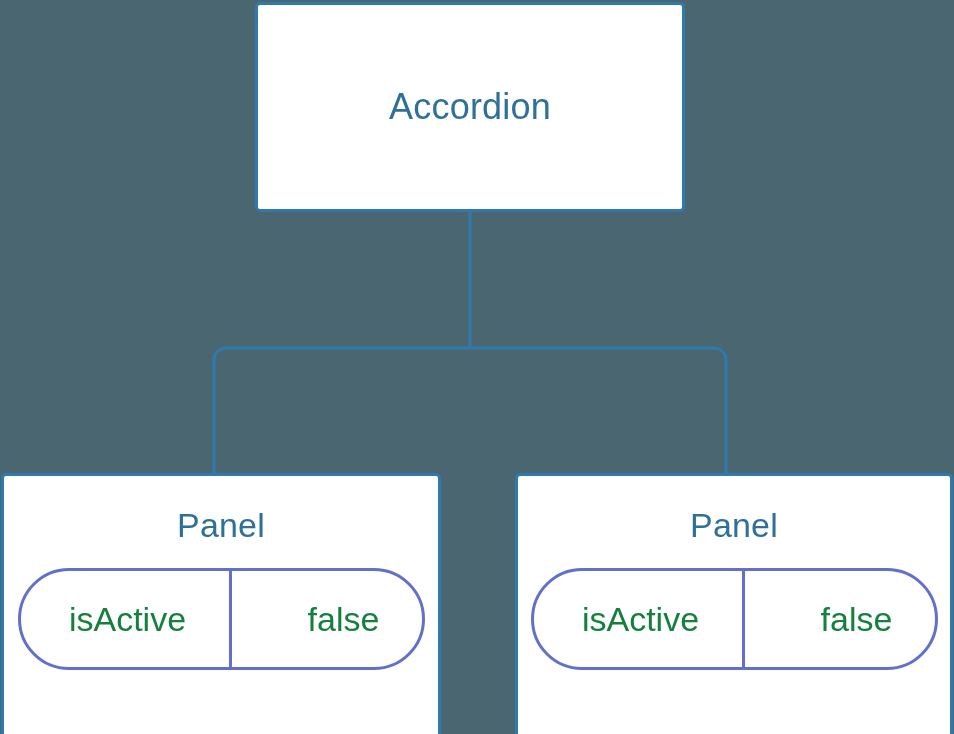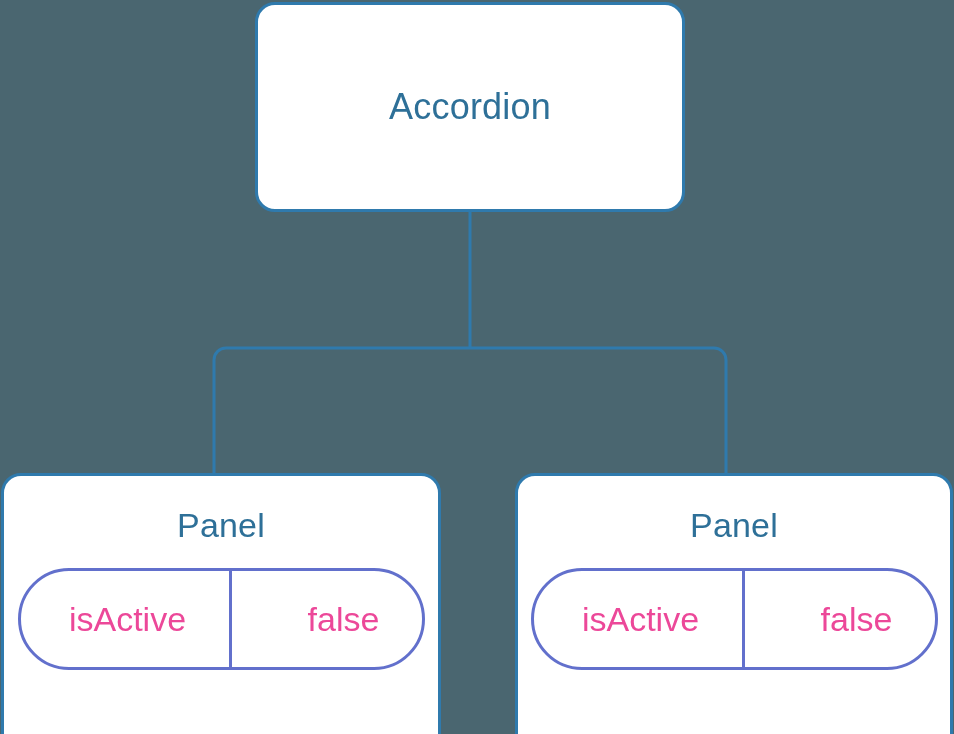--- a/index.html
+++ b/index.html
@@ -31,21 +31,21 @@
     height: 734px;
     z-index: 1;
   }
 
   
   .node-card {
     position: absolute;
     z-index: 2;
     background: #ffffff;
     border: 3px solid #2f7aad;
-    border-radius: 20px;
+    border-radius: 5px;
     box-sizing: border-box;
     display: flex;
     flex-direction: column;
     align-items: center;
   }
 
   #node-accordion {
     left: 255px;
     top: 2px;
     width: 430px;
@@ -94,21 +94,21 @@
     display: flex;
     align-items: stretch;
     background: transparent;
   }
 
   .pill-key,
   .pill-value {
     display: flex;
     align-items: center;
     justify-content: center;
-    color: #ec4899;
+    color: #15803d;
     font-size: 34px;
     line-height: 1;
     white-space: nowrap;
     box-sizing: border-box;
     user-select: none;
   }
 
   .pill-key {
     width: 211px;
     border-right: 3px solid #6270cc;

